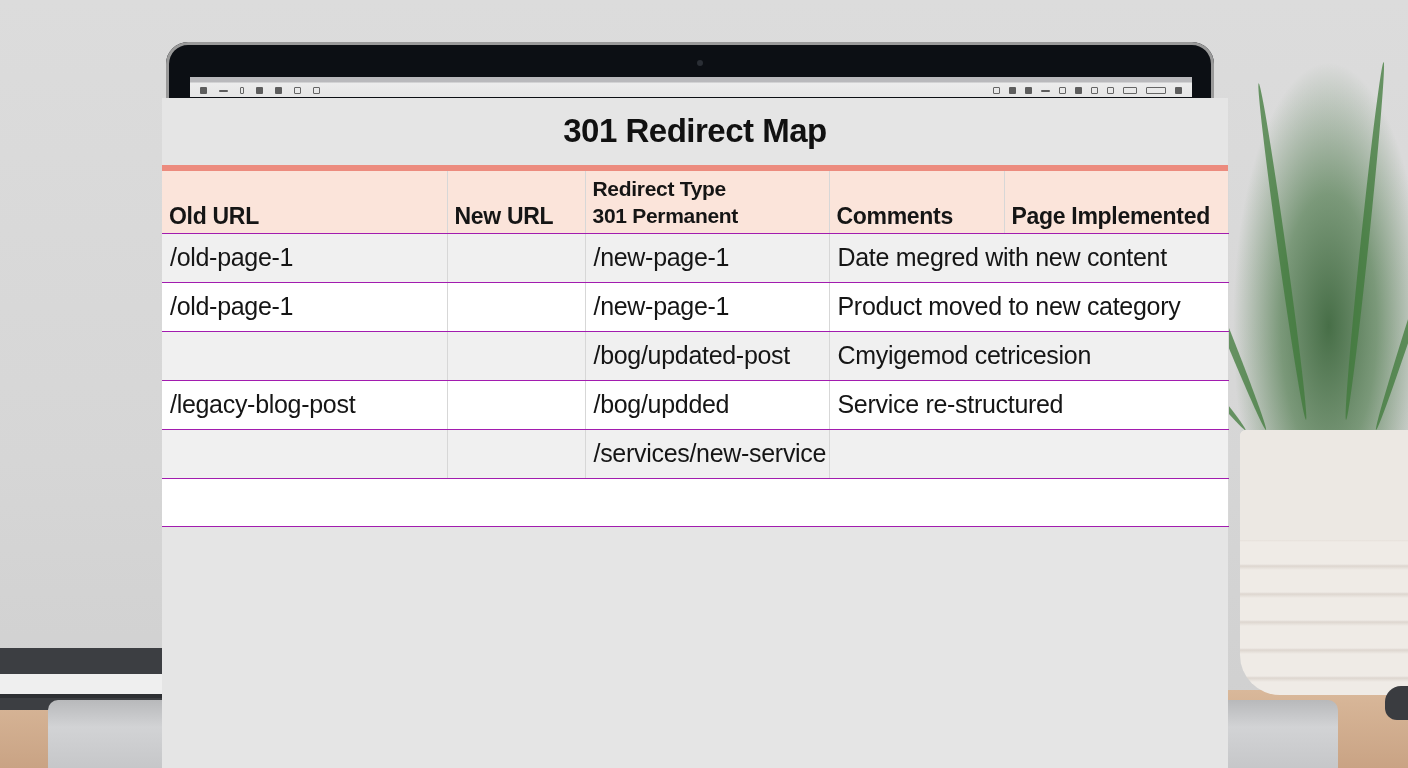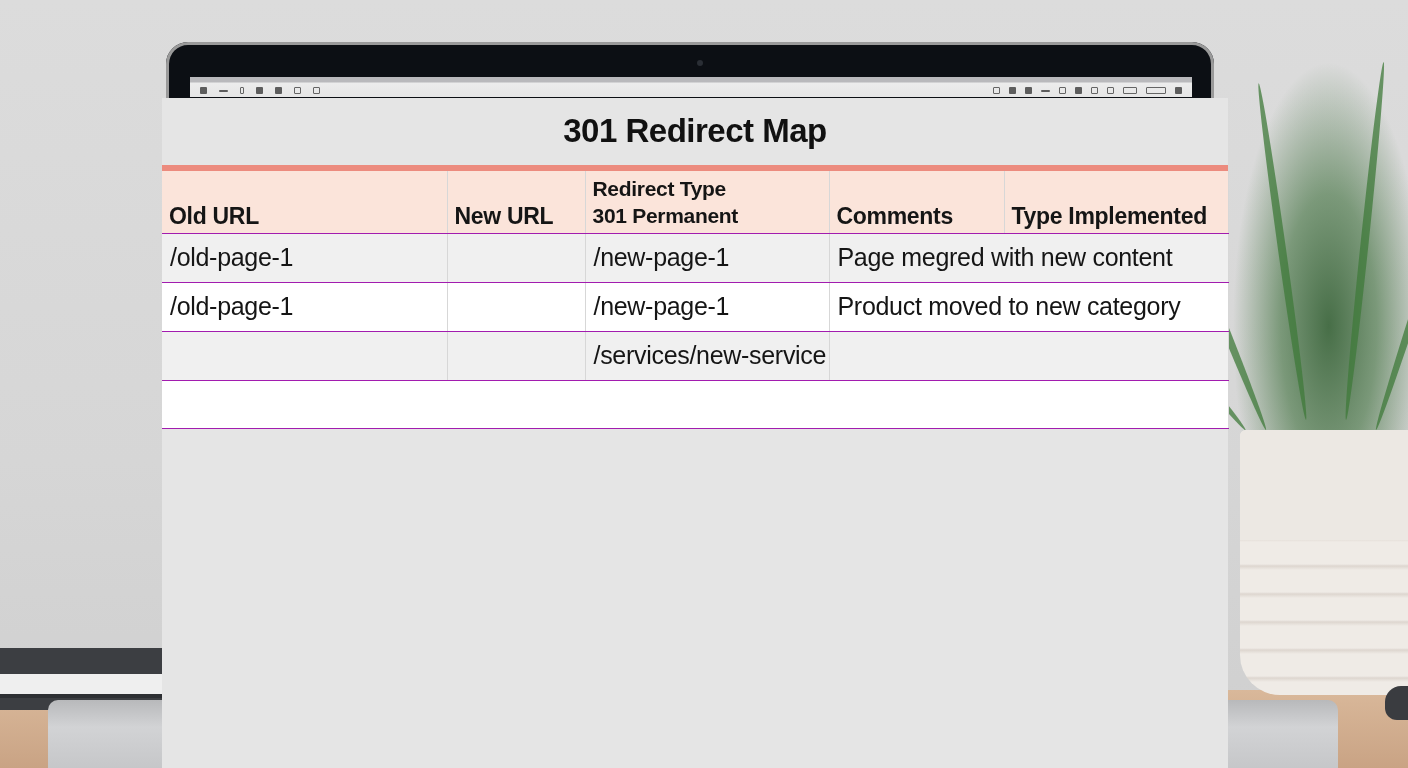--- a/index.html
+++ b/index.html
@@ -167,35 +167,47 @@
     </colgroup>
     <thead>
       <tr>
         <th>Old URL</th>
         <th>New URL</th>
         <th>
           <span class="stack">Redirect Type</span>
           <span class="stack">301 Permanent</span>
         </th>
         <th>Comments</th>
-        <th>Type Implemented</th>
+        <th>Page Implemented</th>
       </tr>
     </thead>
     <tbody>
       <tr>
         <td>/old-page-1</td>
         <td></td>
         <td>/new-page-1</td>
-        <td colspan="2">Page megred  with new content</td>
+        <td colspan="2">Date megred  with new content</td>
       </tr>
       <tr>
         <td>/old-page-1</td>
         <td></td>
         <td>/new-page-1</td>
         <td colspan="2">Product moved to new category</td>
+      </tr>
+      <tr>
+        <td></td>
+        <td></td>
+        <td>/bog/updated-post</td>
+        <td colspan="2">Cmyigemod cetricesion</td>
+      </tr>
+      <tr>
+        <td> /legacy-blog-post</td>
+        <td></td>
+        <td>/bog/updded</td>
+        <td colspan="2">Service re-structured</td>
       </tr>
       <tr>
         <td></td>
         <td></td>
         <td>/services/new-service</td>
         <td colspan="2"></td>
       </tr>
       <tr class="filler">
         <td colspan="5"></td>
       </tr>

